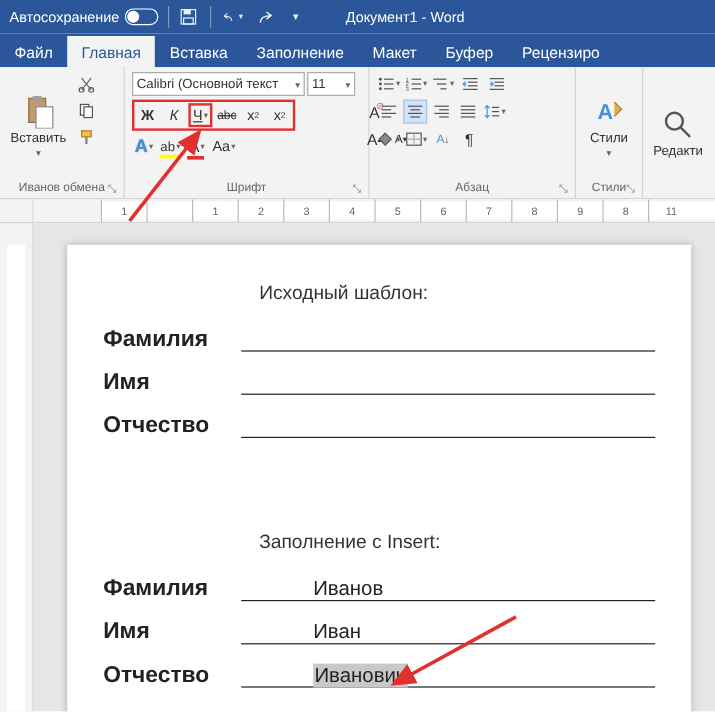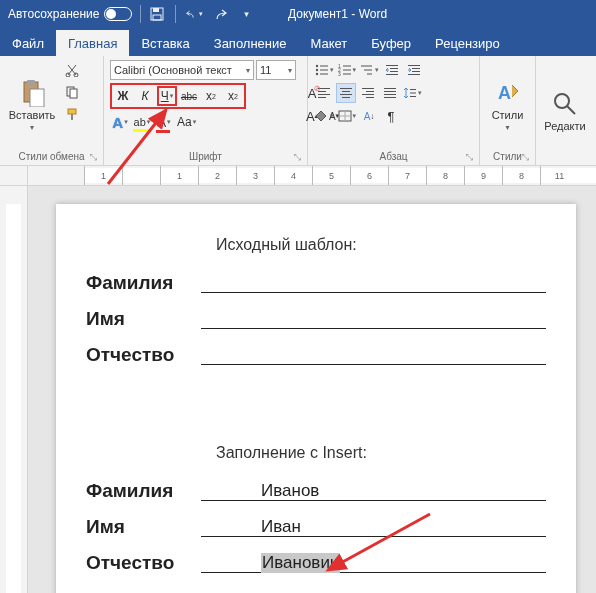--- a/index.html
+++ b/index.html
@@ -138,21 +138,21 @@
             </svg>
           </div>
         <div class="rbtn">
             <svg width="14" height="14" viewBox="0 0 14 14">
               <rect x="3" y="2" width="8" height="5" fill="#f0c040" stroke="#b08020"></rect>
               <rect x="6" y="7" width="2" height="6" fill="#888"></rect>
             </svg>
           </div>
       </div>
     </div>
-    <div class="group-label"><span>Стили обмена</span><span class="dlaunch">⤡</span></div>
+    <div class="group-label"><span>Иванов обмена</span><span class="dlaunch">⤡</span></div>
   </div>
 
   <div class="group" style="width:204px">
     <div class="group-body">
       <div class="col" style="gap:3px;width:100%">
         <div class="row">
           <div class="combo" style="width:144px">
             <span>Calibri (Основной текст</span>
               <span class="caret">▾</span>
           </div>

